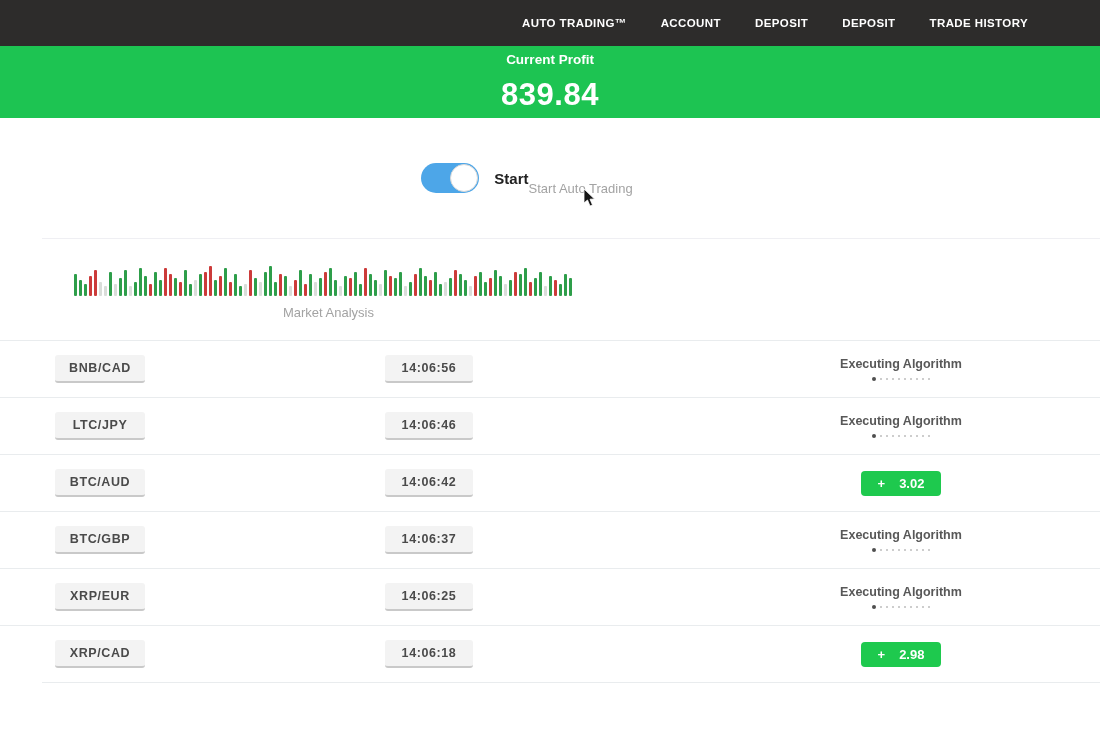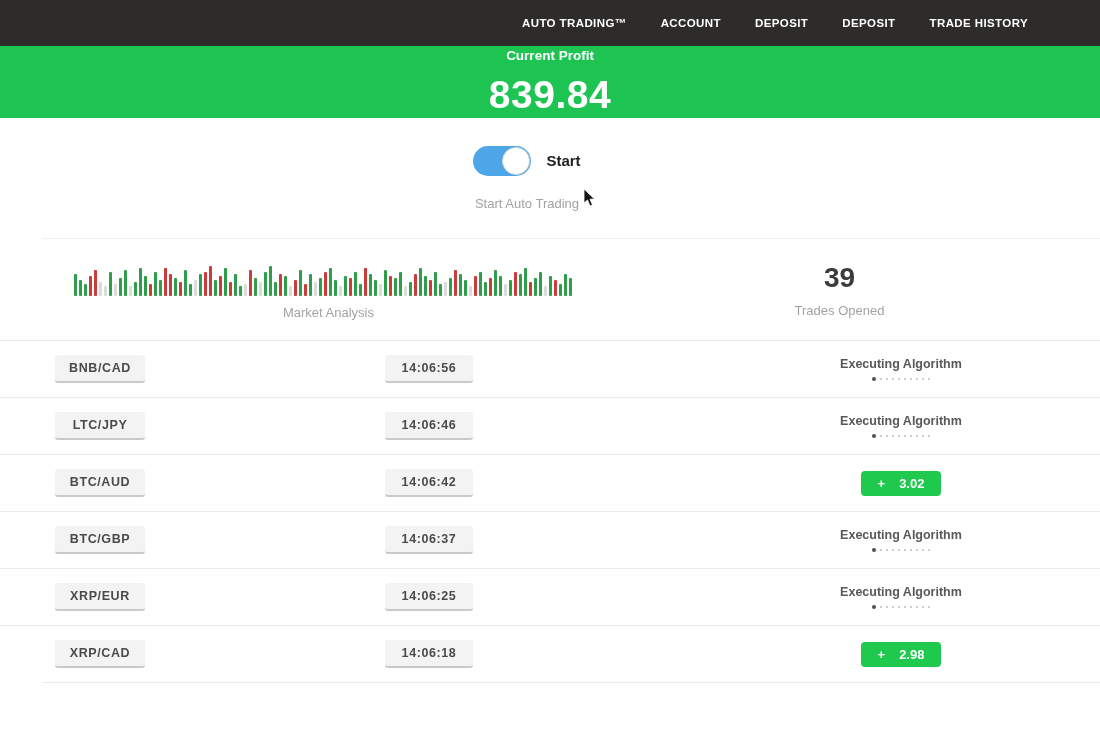--- a/index.html
+++ b/index.html
@@ -21,28 +21,28 @@
     color: #ffffff; font-size: 11.5px; font-weight: bold;
     letter-spacing: 0.4px; cursor: pointer; white-space: nowrap;
   }
 
   
   .banner {
     height: 72px; background: #1dc452; color: #ffffff;
     display: flex; flex-direction: column; align-items: center; justify-content: center;
   }
   .banner .banner-label { font-size: 13.5px; font-weight: bold; margin-bottom: 2px; }
-  .banner .banner-value { font-size: 39px; font-weight: bold; letter-spacing: 0.5px; margin-top: 8px; }
+  .banner .banner-value { font-size: 31px; font-weight: bold; letter-spacing: 0.5px; margin-top: 8px; }
 
   
   .stats {
     height: 120px; display: flex;
   }
   .col-left { width: 625px; display: flex; flex-direction: column; align-items: center; justify-content: center; }
-  .col-right { flex: 1; display: flex; flex-direction: column; align-items: center; justify-content: center; padding-right: 46px; }
+  .col-right { flex: 1; display: flex; align-items: center; justify-content: center; padding-right: 46px; }
   .balance-value { font-size: 36px; font-weight: bold; color: #3b3b3b; letter-spacing: 0.5px; }
   .muted-label { font-size: 13px; color: #a3a3a3; margin-top: 9px; }
 
   .toggle-row { display: flex; align-items: center; }
   .toggle {
     width: 58px; height: 30px; border-radius: 15px;
     background: #4da6e8; position: relative; cursor: pointer;
   }
   .toggle .knob {
     width: 28px; height: 28px; border-radius: 50%;
@@ -231,24 +231,20 @@
         <div class="bar bar-g" style="height: 24px;"></div>
         <div class="bar bar-p" style="height: 10px;"></div>
         <div class="bar bar-g" style="height: 20px;"></div>
         <div class="bar bar-r" style="height: 16px;"></div>
         <div class="bar bar-g" style="height: 12px;"></div>
         <div class="bar bar-g" style="height: 22px;"></div>
         <div class="bar bar-g" style="height: 18px;"></div>
       </div>
     <div class="muted-label">Market Analysis</div>
   </div>
-  <div class="col-right">
-    <div class="trades-open-value">39</div>
-    <div class="muted-label">Trades Opened</div>
-  </div>
 </div>
 
 <div class="trades" id="trades">
     <div class="trade-row">
     <div class="pill pair-pill">BNB/CAD</div>
     <div class="pill time-pill">14:06:56</div>
     <div class="status-cell">
         <div class="exec-label">Executing Algorithm</div>
         <div class="dots">
           <span class="dot active"></span>

